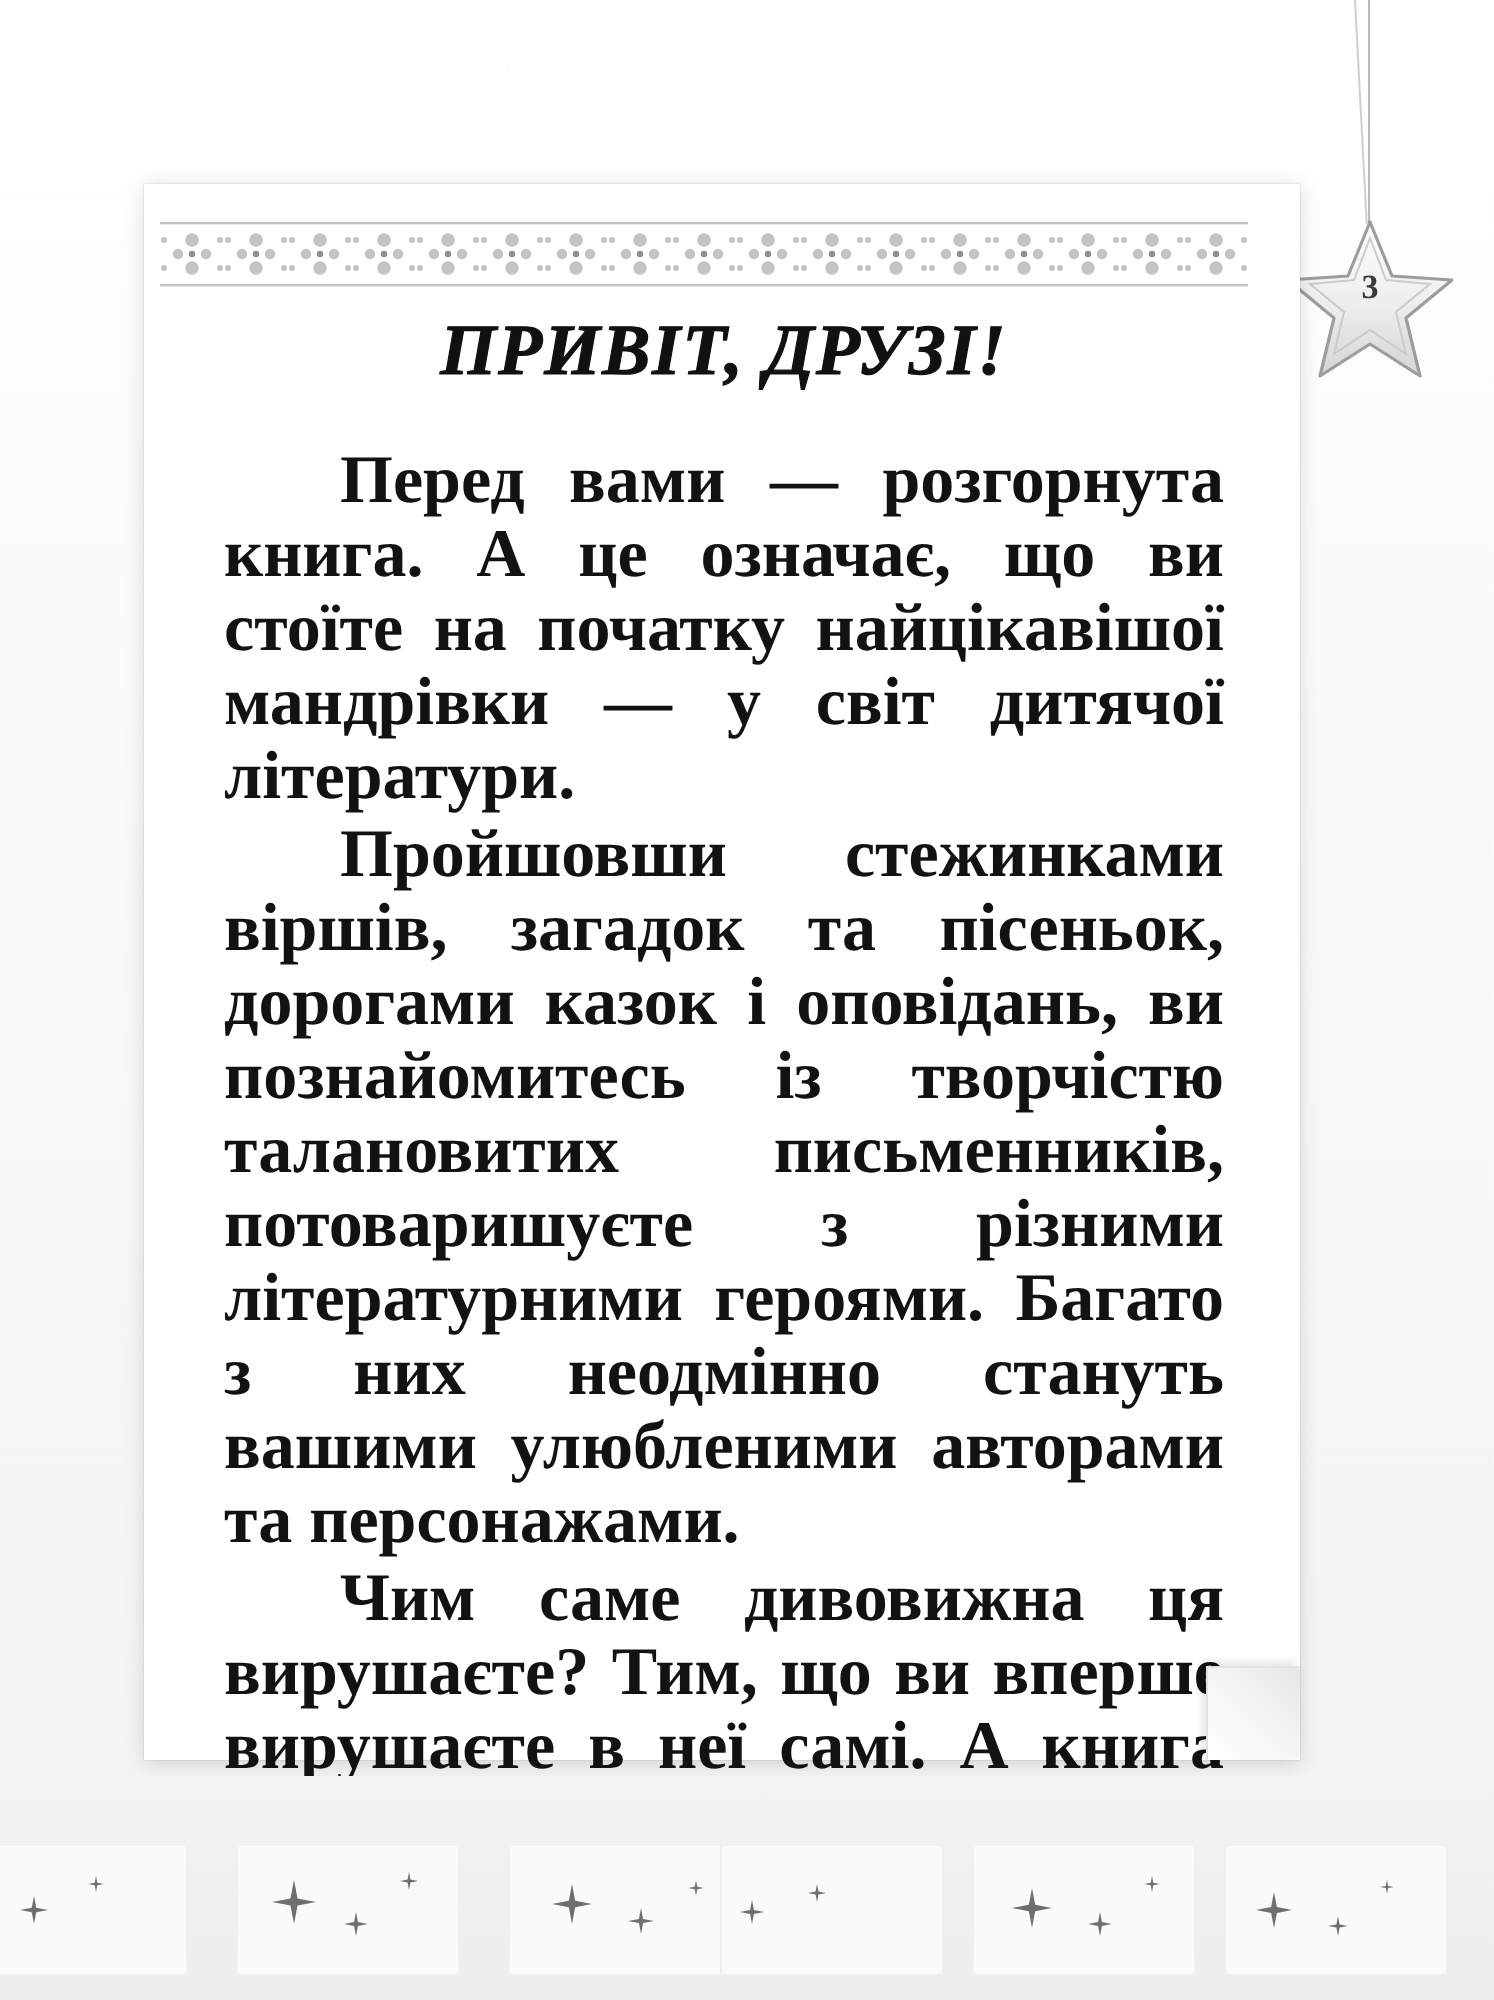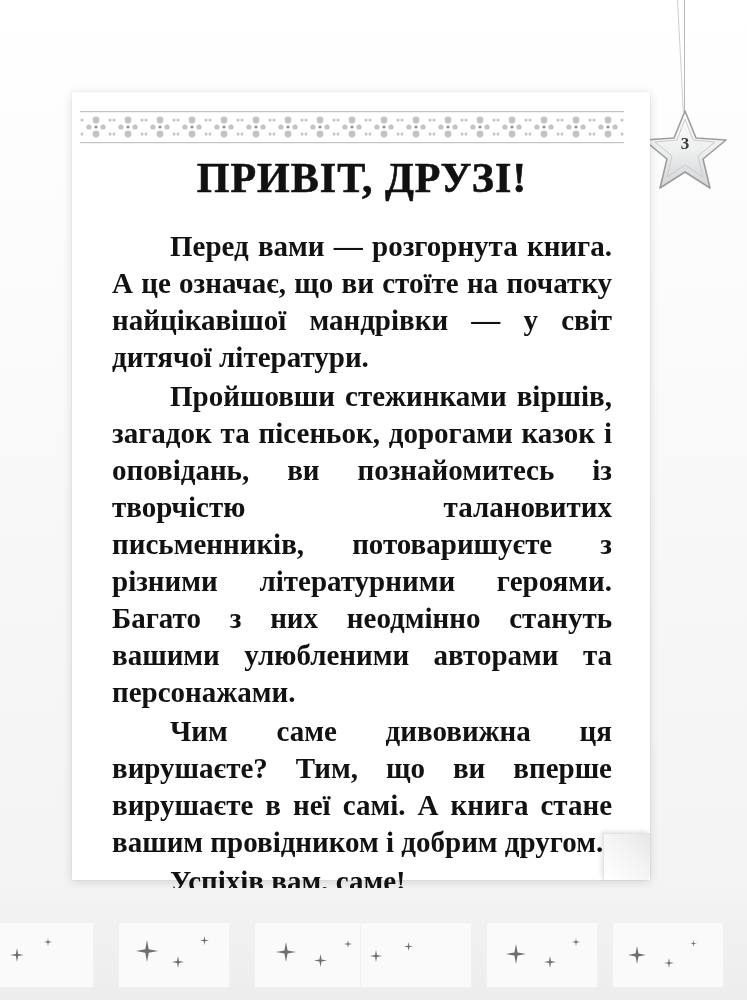--- a/index.html
+++ b/index.html
@@ -108,33 +108,34 @@
     position: absolute;
     left: 40px;
     top: 62px;
     width: 500px;
   }
 
   .title {
     text-align: center;
     font-family: "Liberation Serif", serif;
     font-weight: bold;
-    font-size: 42px;
+    font-size: 36px;
     letter-spacing: 1px;
     margin: 0 0 26px 0;
     color: #111;
     -webkit-text-stroke: 0.6px #111;
     font-variant: small-caps;
     text-transform: uppercase;
+    font-style: italic;
   }
 
   p.para {
     margin: 0 0 2px 0;
     font-family: "Liberation Serif", serif;
-    font-size: 29px;
+    font-size: 34px;
     line-height: 37px;
     text-align: justify;
     text-indent: 58px;
     color: #121212;
     font-weight: 600;
     hyphens: auto;
   }
   p.para.last {
     text-align: left;
   }

